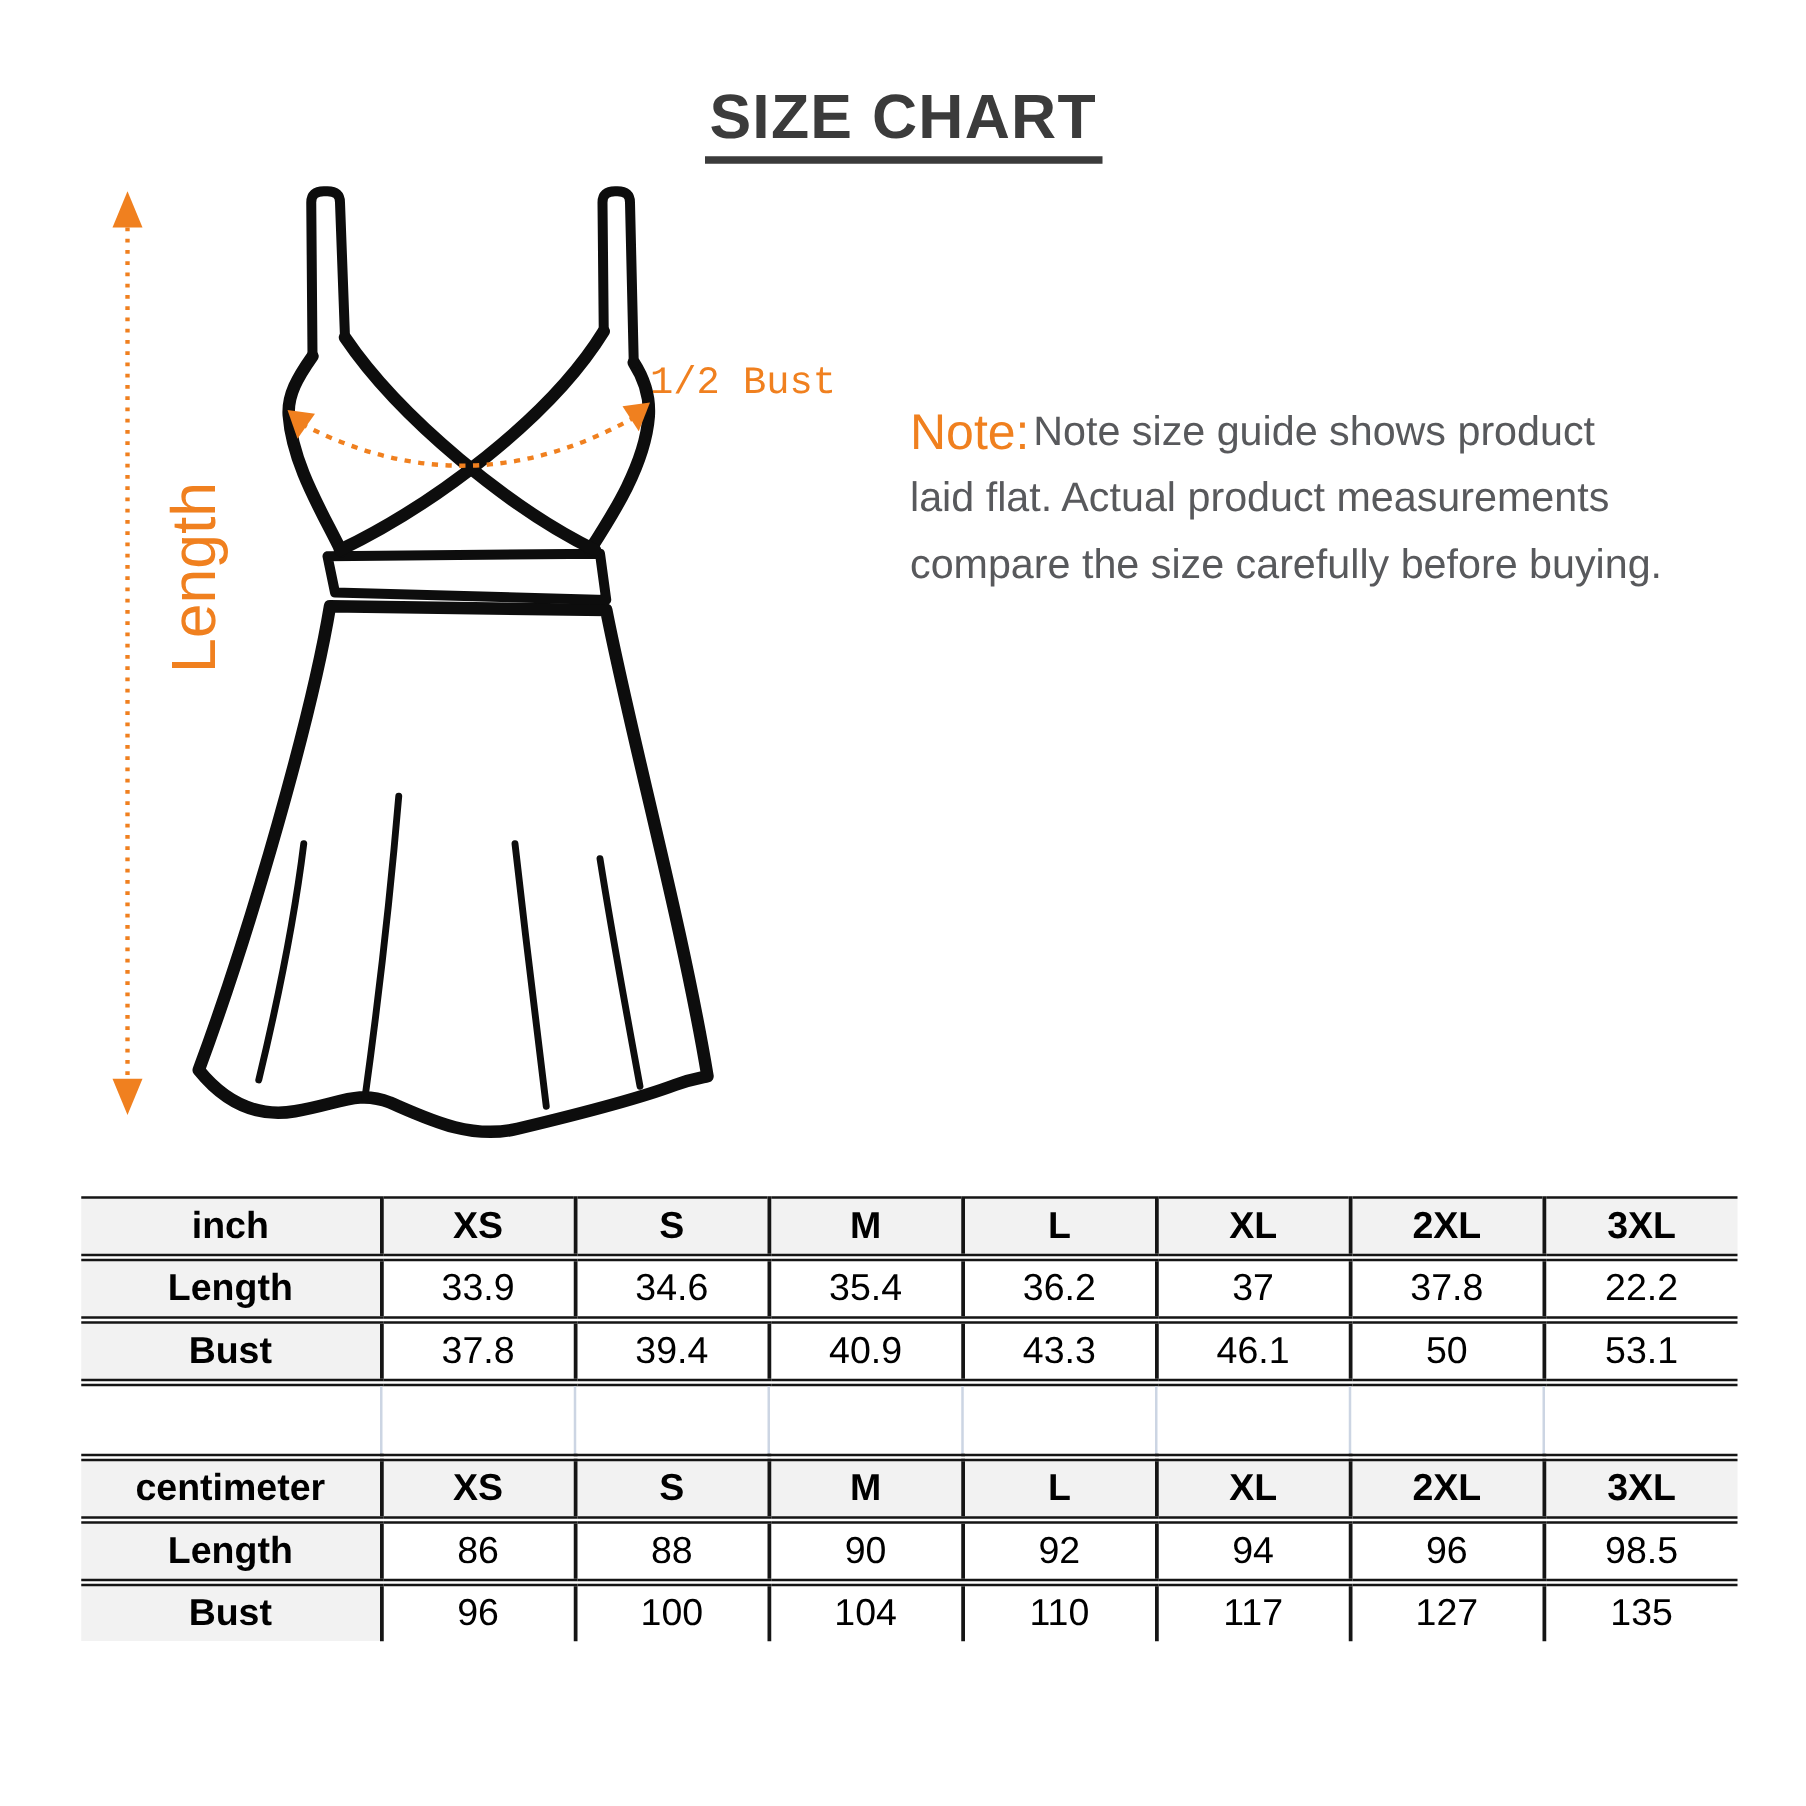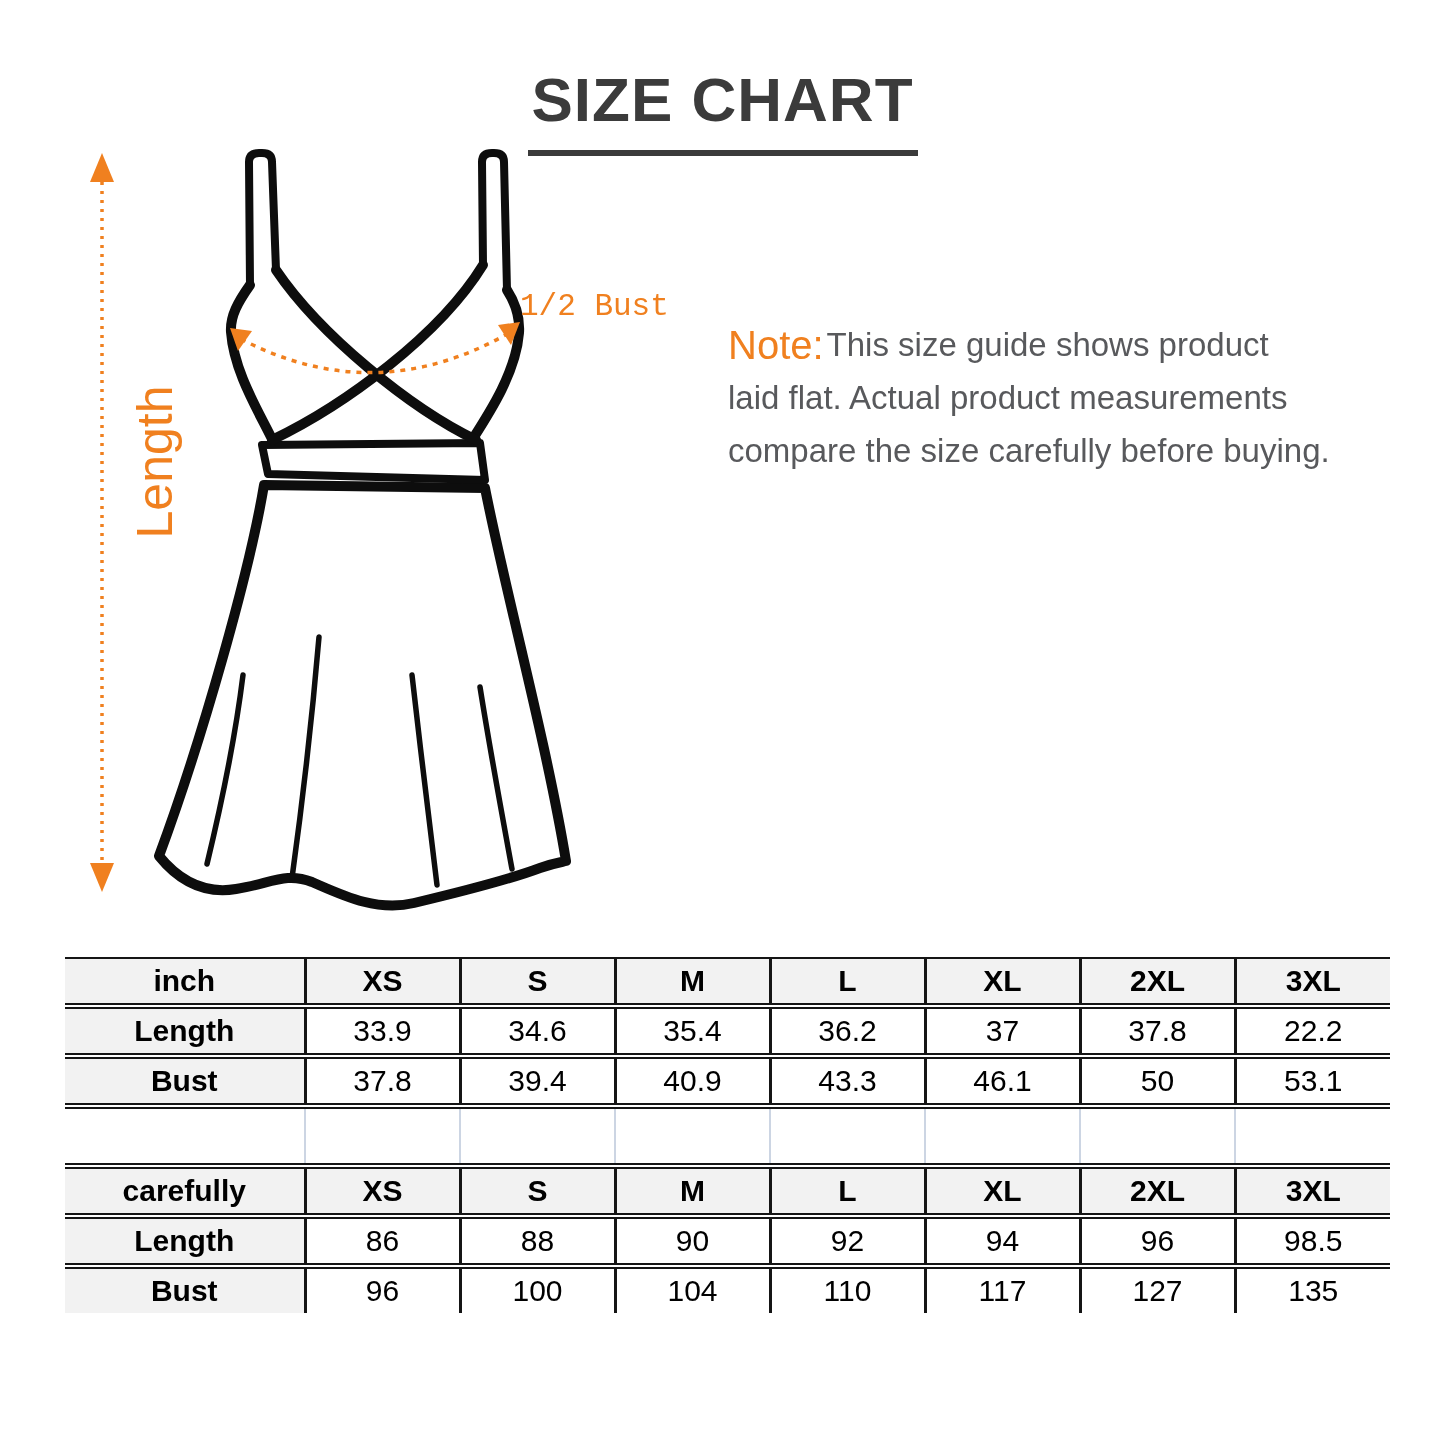--- a/index.html
+++ b/index.html
@@ -4,22 +4,22 @@
 <style>
   html,body { margin:0; padding:0; background:#ffffff; }
   .page {
     position:relative; width:1445px; height:1445px; background:#ffffff;
     font-family:"Liberation Sans", sans-serif; overflow:hidden;
   }
 
   
   .title {
     position:absolute; top:64px; left:50%; transform:translateX(-50%);
-    font-size:62px; font-weight:bold; letter-spacing:1px; color:#3b3b3b;
-    border-bottom:6px solid #3b3b3b; padding:0 4px 15px 4px; white-space:nowrap;
+    font-size:50px; font-weight:bold; letter-spacing:1px; color:#3b3b3b;
+    border-bottom:6px solid #3b3b3b; padding:0 4px 3px 4px; white-space:nowrap;
   }
 
   
   .dress-svg   { position:absolute; left:110px; top:140px; width:560px; height:800px; }
   .len-arrow   { position:absolute; left:85px;  top:150px; width:40px;  height:745px; }
   .bust-arrow  { position:absolute; left:225px; top:312px; width:300px; height:70px; }
   .len-label {
     position:absolute; left:155px; top:462px;
     transform:translate(-50%,-50%) rotate(-90deg);
     color:#F0801F; font-size:50px; white-space:nowrap;
@@ -99,21 +99,21 @@
   <svg class="bust-arrow" viewBox="0 0 300 70">
     <path d="M16,27 Q150,97 284,21" fill="none" stroke="#F0801F" stroke-width="3.5" stroke-dasharray="5 6"></path>
     <polygon points="5,16 27,19 13,39" fill="#F0801F"></polygon>
     <polygon points="295,10 273,13 286,33" fill="#F0801F"></polygon>
   </svg>
 
   <div class="len-label">Length</div>
   <div class="bust-label">1/2 Bust</div>
 
   <div class="note">
-    <div><span class="note-lbl">Note:</span><span>This size guide shows product</span></div>
+    <div><span class="note-lbl">Note:</span><span>Note size guide shows product</span></div>
     <div>laid flat. Actual product measurements</div>
     <div>compare the size carefully before buying.</div>
   </div>
 
   <table class="size-table" id="tbl-inch">
     <colgroup>
         <col style="width:240px">
         <col style="width:155px">
         <col style="width:155px">
         <col style="width:155px">
@@ -172,21 +172,21 @@
         <col style="width:155px">
         <col style="width:155px">
         <col style="width:155px">
         <col style="width:155px">
         <col style="width:155px">
         <col style="width:155px">
         <col style="width:155px">
       </colgroup>
     <tbody>
         <tr class="hdr">
-      <td>carefully</td>
+      <td>centimeter</td>
       <td>XS</td>
       <td>S</td>
       <td>M</td>
       <td>L</td>
       <td>XL</td>
       <td>2XL</td>
       <td>3XL</td>
     </tr>
     <tr>
       <td class="lbl">Length</td>

